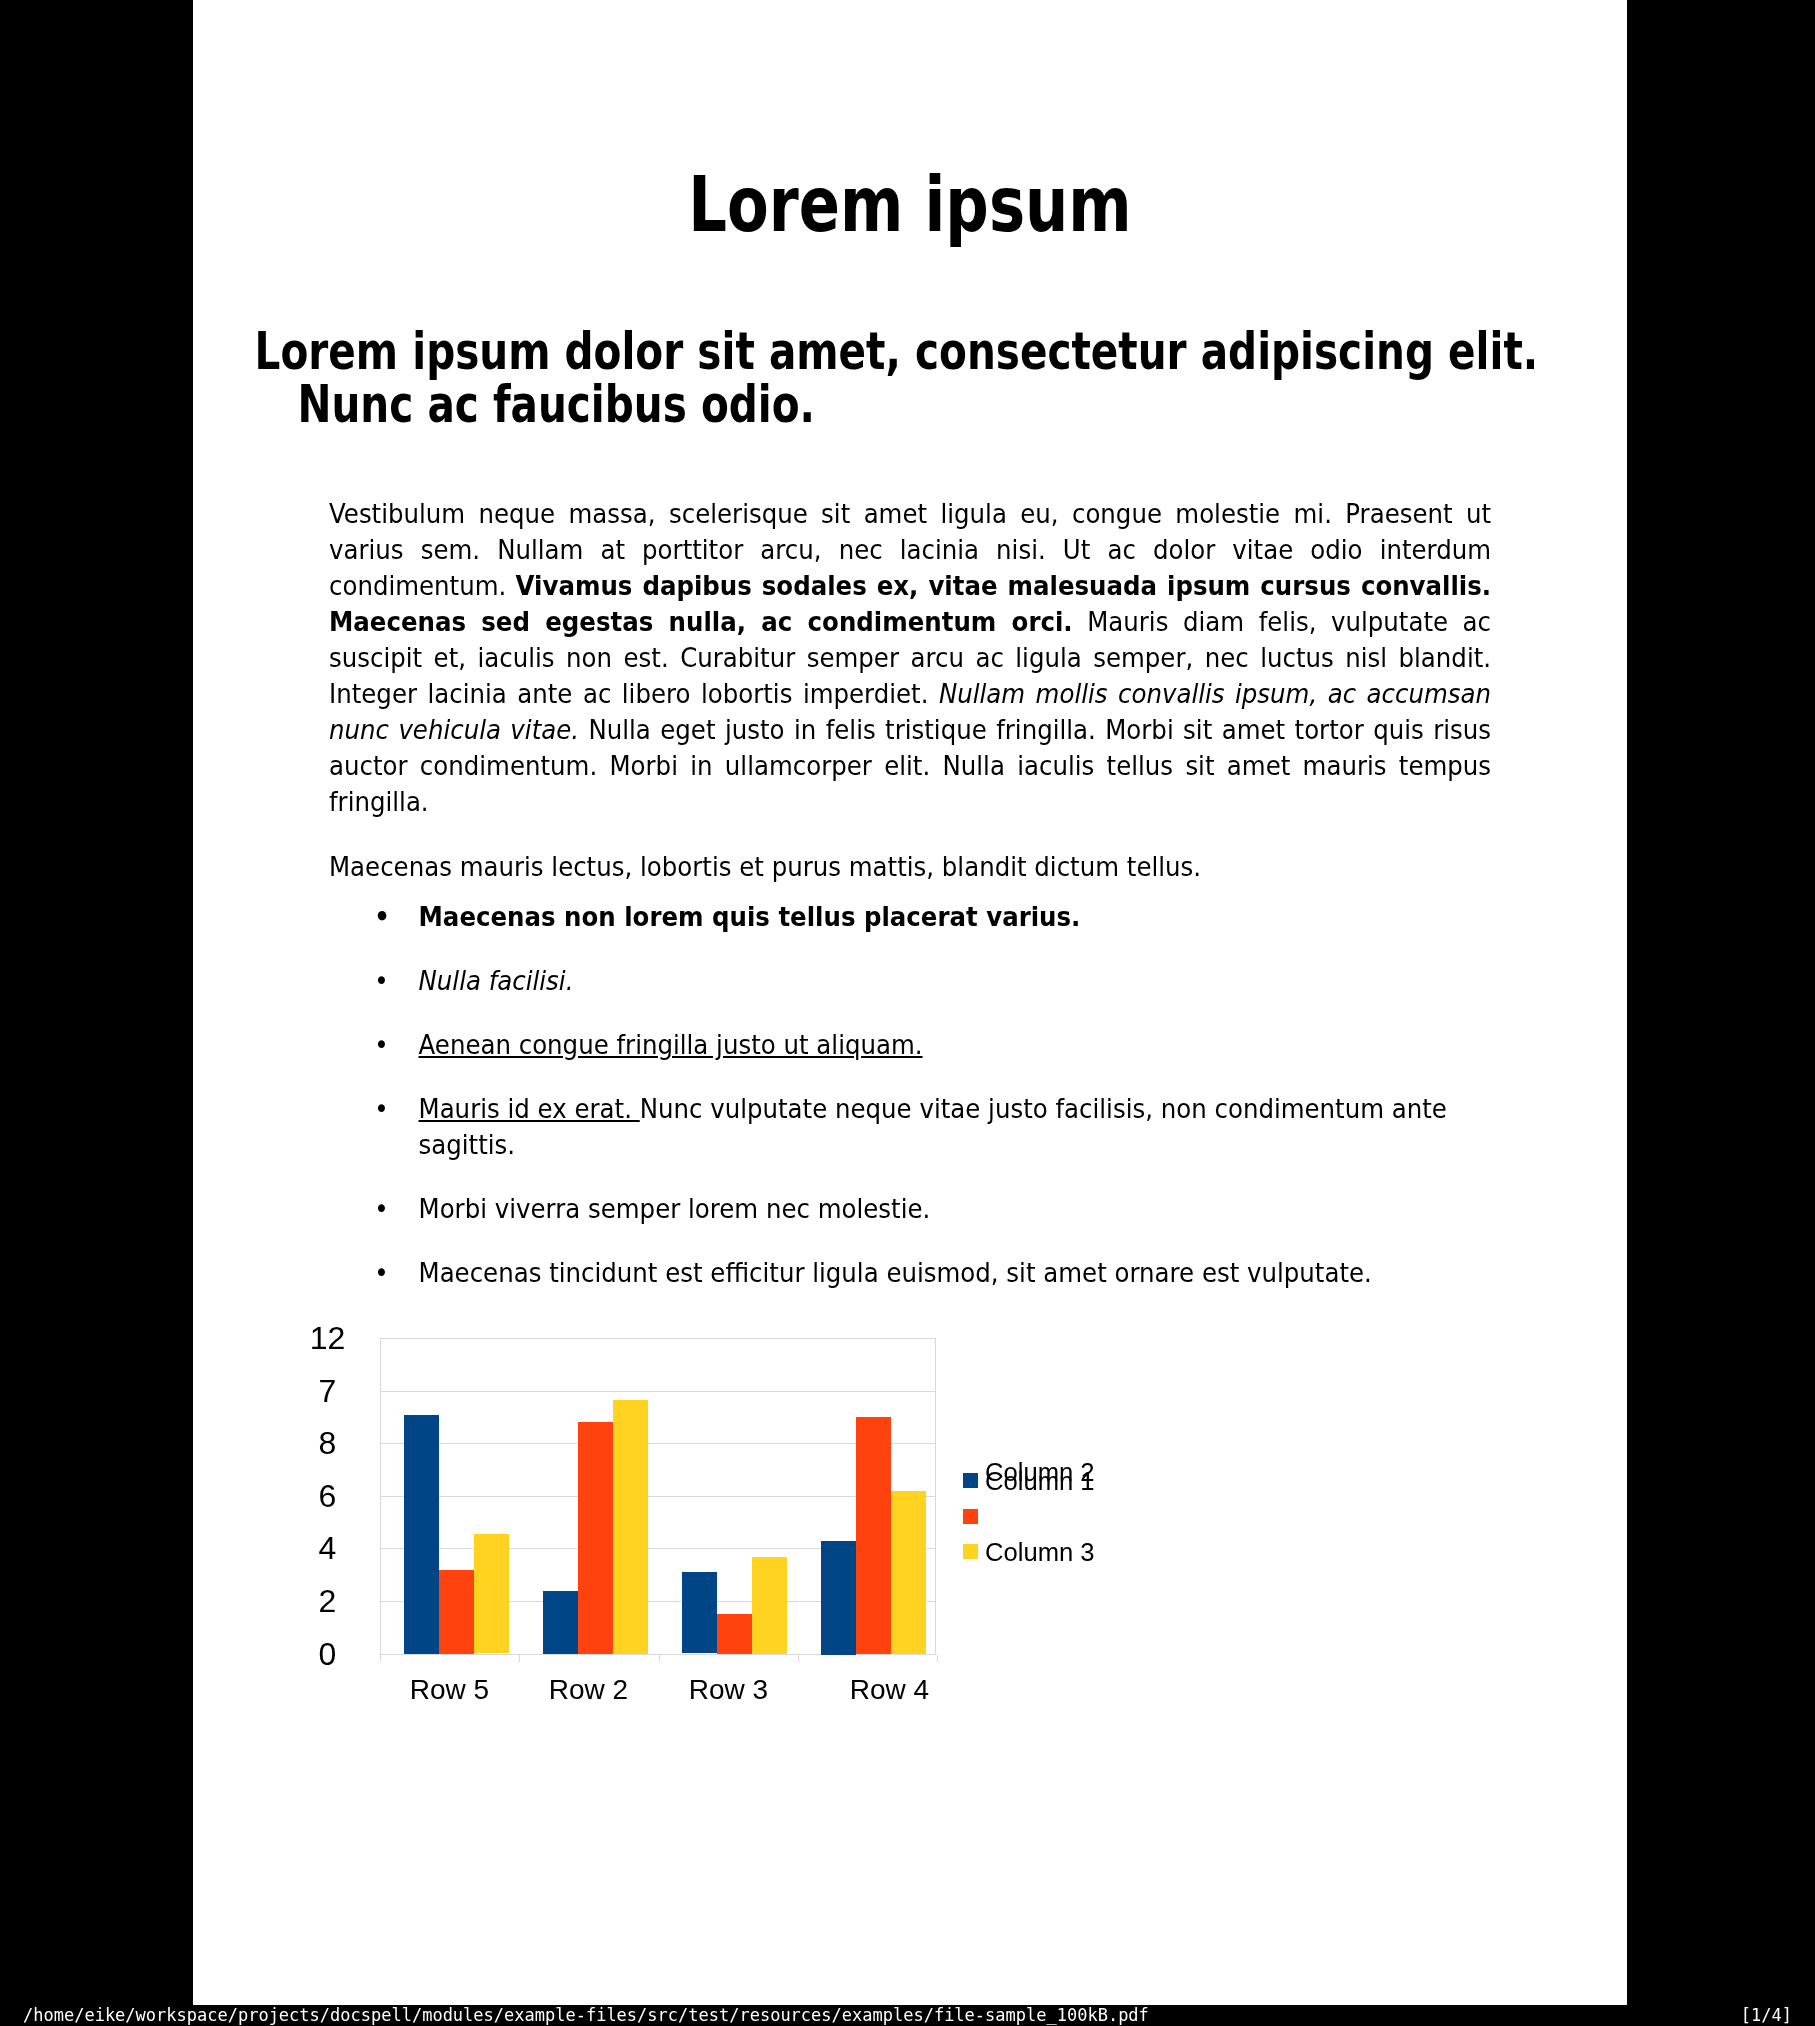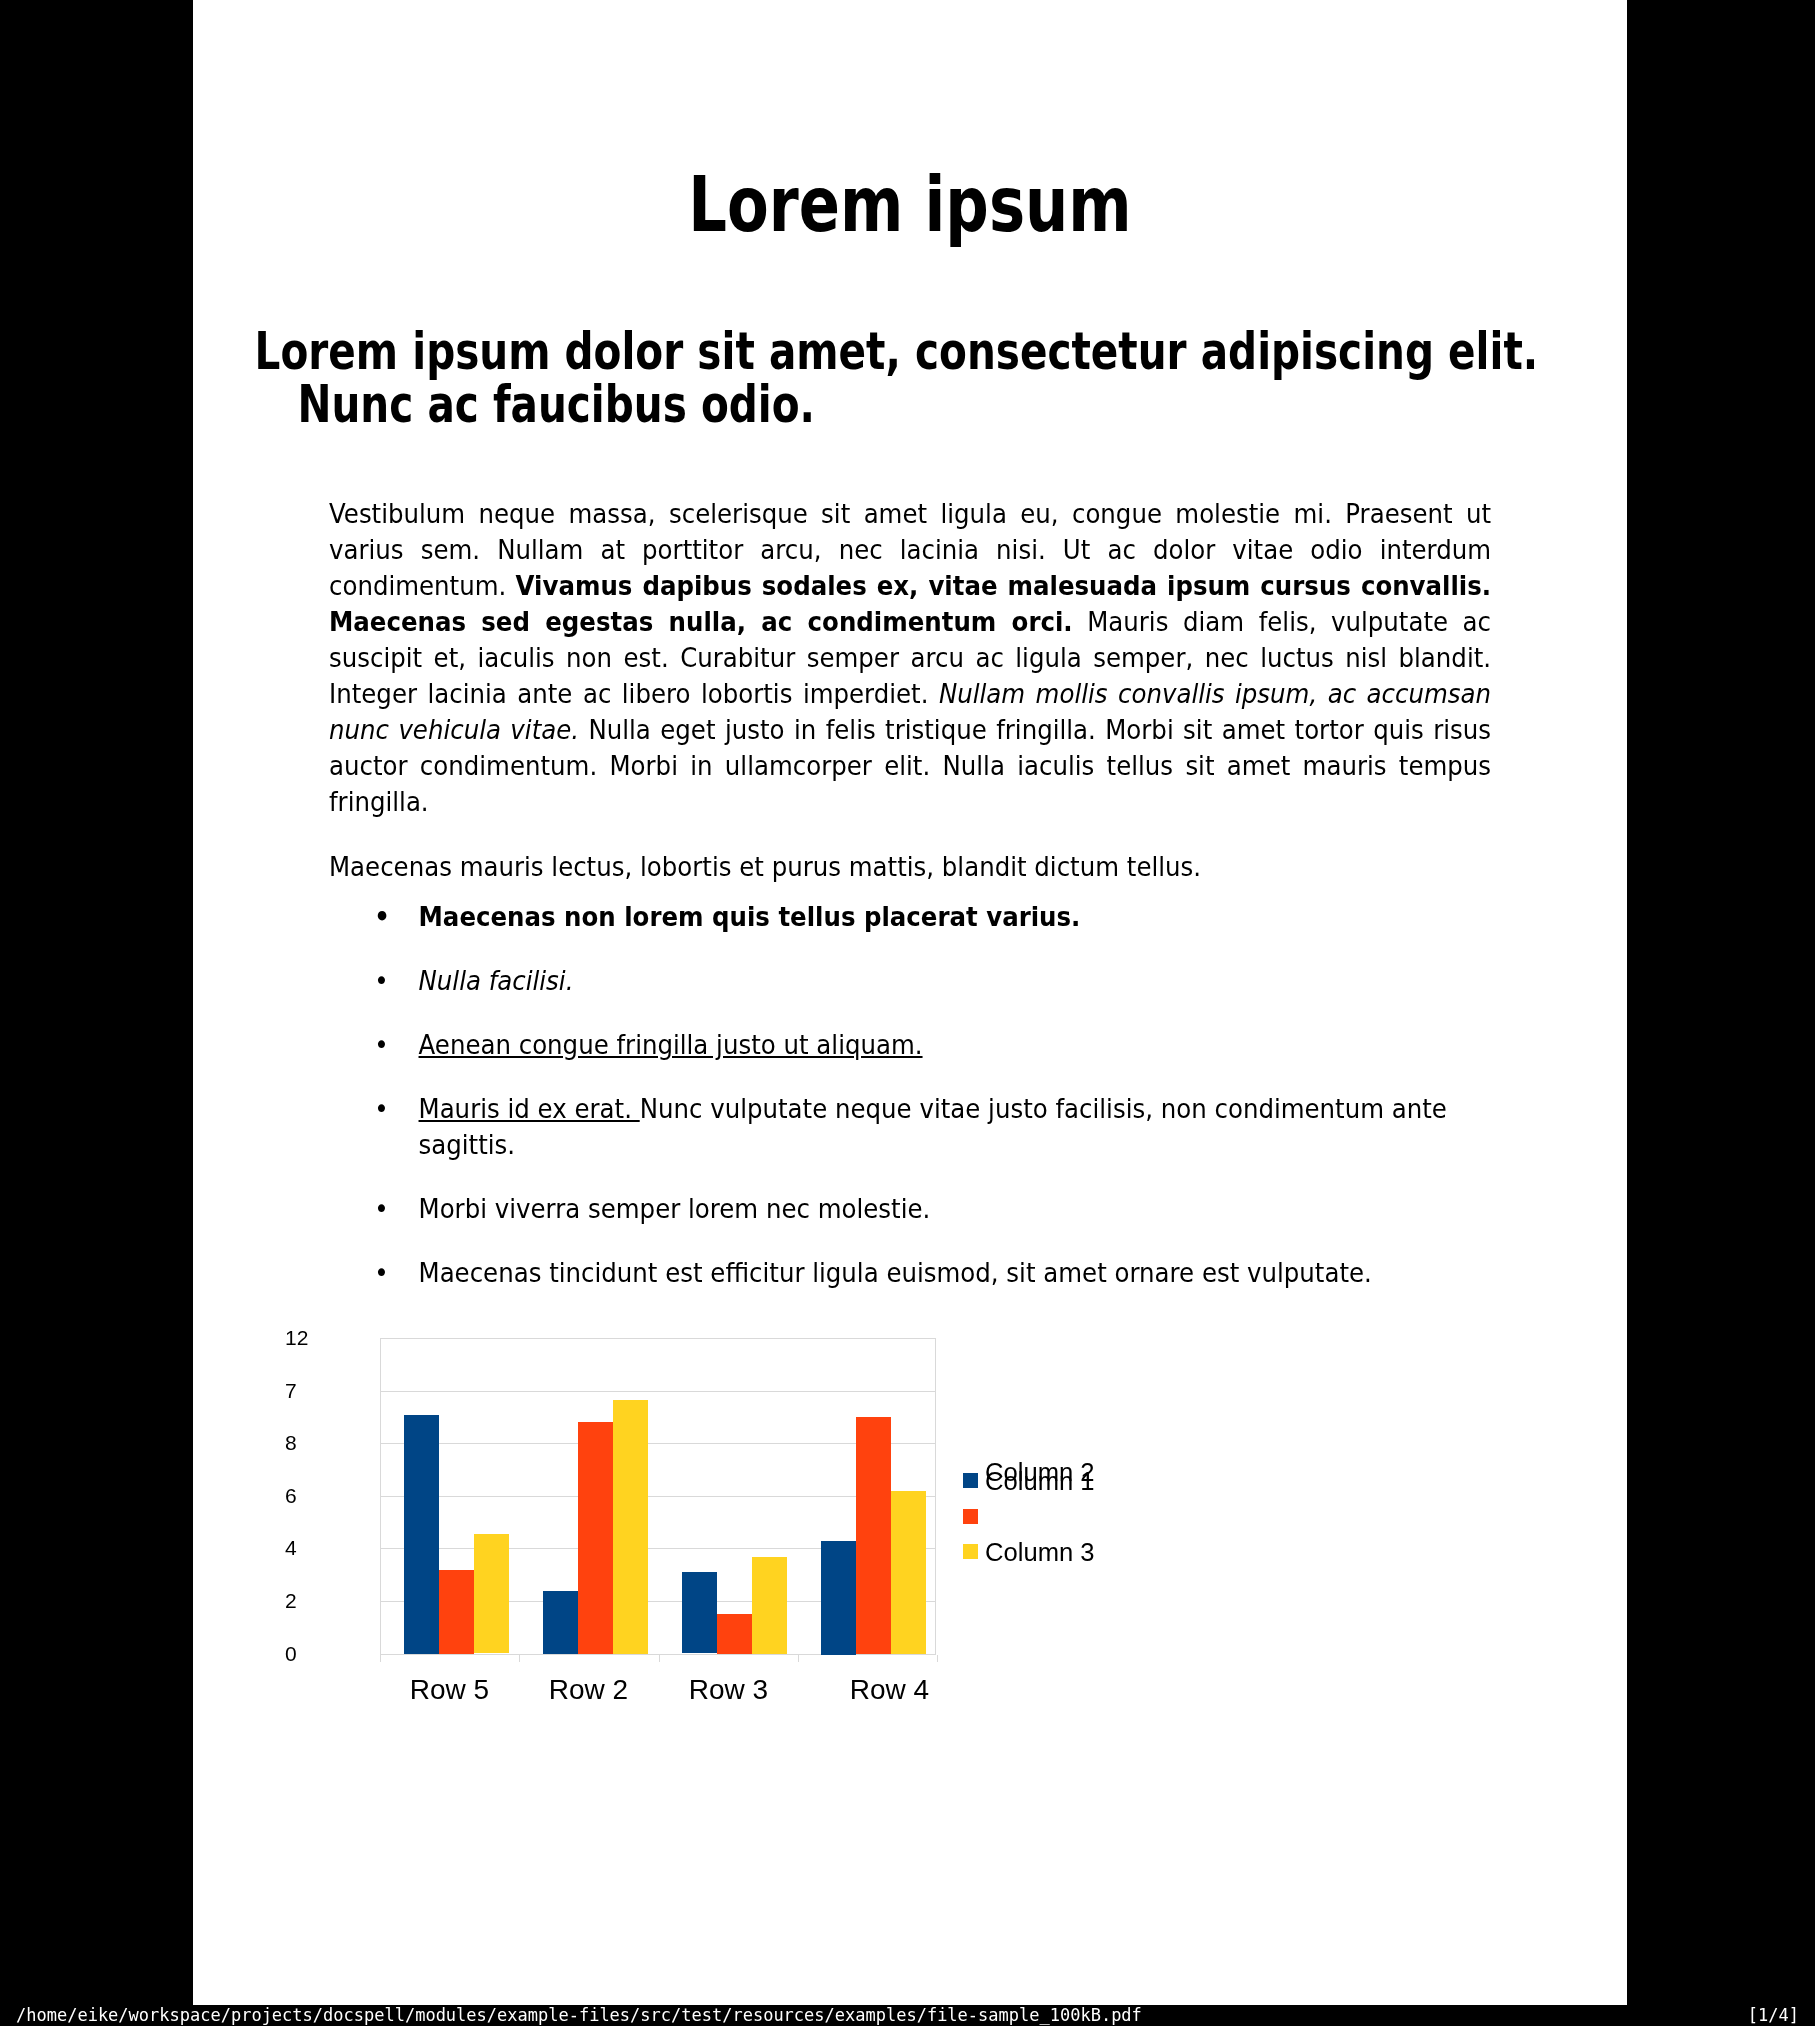--- a/index.html
+++ b/index.html
@@ -27,28 +27,28 @@
   .b-bold{font-weight:bold;}
   .b-italic{font-style:italic;}
   .u{text-decoration:underline;}
 
   .chart{position:absolute;left:0;top:0;width:1434px;height:2005px;pointer-events:none;
          font-family:"Liberation Sans",sans-serif;}
   .chart *{position:absolute;box-sizing:border-box;}
   .plot-frame{border:0.9px solid #d9d9d9;background:#fff;}
   .gridline{height:0.9px;}
   .axis-tick{width:0.9px;}
-  .ytick{text-align:left;font-size:21px;line-height:32px;}
+  .ytick{text-align:center;font-size:32px;line-height:32px;}
   .xlabel{text-align:center;font-size:28px;line-height:32px;}
   .legend-label{font-size:25.6px;line-height:26.5px;white-space:nowrap;}
 
   .statusbar{position:absolute;left:0;top:2005px;width:1815px;height:21px;background:#000;
              color:#fff;font-family:"DejaVu Sans Mono","Liberation Mono",monospace;font-size:17px;
              line-height:21px;display:flex;justify-content:space-between;}
-  .statusbar span{padding:0 16px;white-space:nowrap;}
+  .statusbar span{padding:0 23px;white-space:nowrap;}
 </style>
 </head>
 <body>
 
 <div class="screen">
   <div class="page">
 
     <h1 class="doc-title">Lorem ipsum</h1>
 
     <div class="heading">

